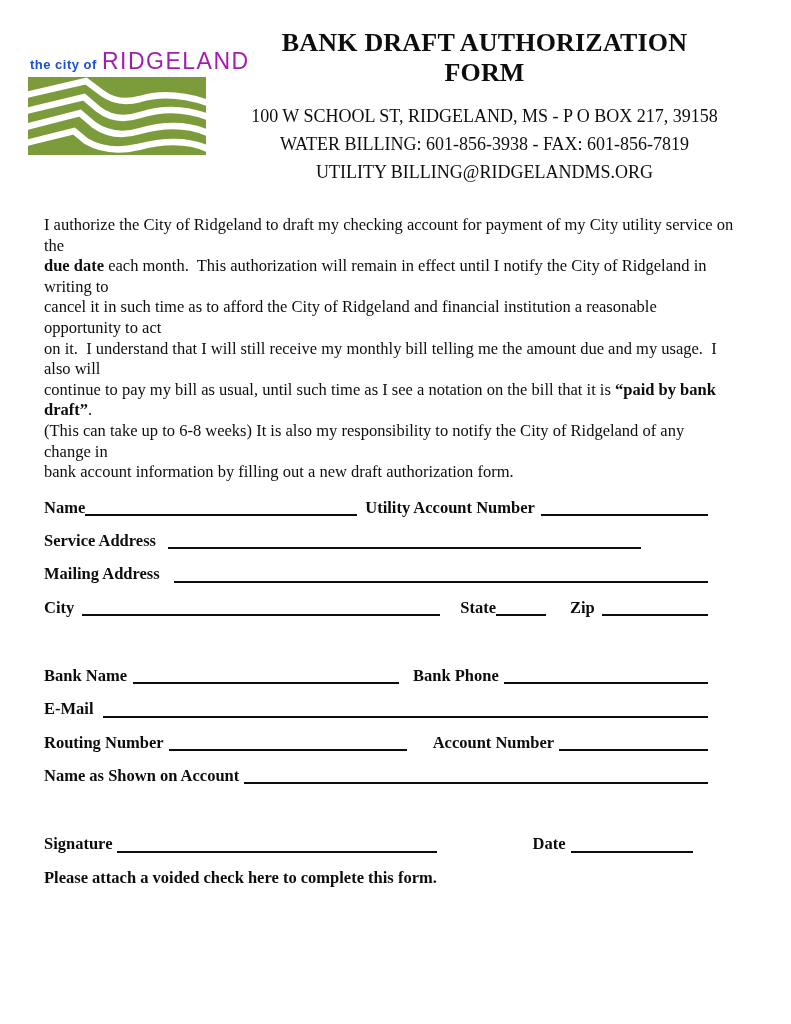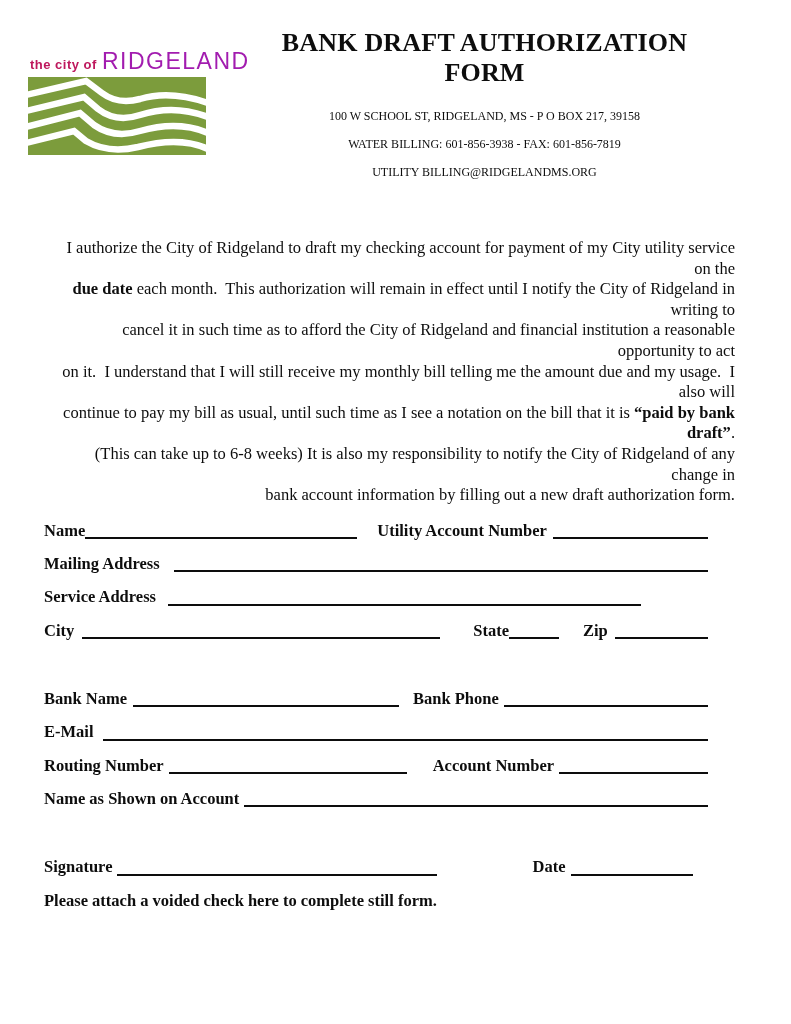--- a/index.html
+++ b/index.html
@@ -23,21 +23,21 @@
     top: 50px;
     width: 190px;
     font-family: "Liberation Sans", sans-serif;
     line-height: 1;
   }
   .logo-textline { white-space: nowrap; margin-left: 2px; margin-bottom: 4px; }
   .logo-tagline {
     font-size: 13px;
     font-weight: bold;
     letter-spacing: 0.5px;
-    color: #be185d;
+    color: #1d4ed8;
   }
   .logo-name {
     font-size: 23px;
     font-weight: normal;
     letter-spacing: 1.5px;
     color: #a21caf;
     margin-left: 5px;
   }
   .logo-waves { display: block; }
 
@@ -45,31 +45,30 @@
     text-align: center;
     padding-right: 62px;
     padding-left: 240px;
   }
   .doc-title {
     margin: 0 0 14px 0;
     font-size: 26px;
     font-weight: bold;
     letter-spacing: 0.2px;
   }
-  .header-line { font-size: 12px; line-height: 28px; white-space: nowrap; }
+  .header-line { font-size: 18px; line-height: 28px; white-space: nowrap; }
 
   
   .auth-text {
-    margin-top: 52px;
-    padding-left: 59px;
+    margin-top: 29px;
+    padding-left: 44px;
     padding-right: 56px;
     font-size: 16.5px;
     line-height: 20.6px;
     white-space: pre-wrap;
-    text-align: right;
   }
 
   
   .form-area { margin-left: 44px; width: 664px; margin-top: 11px; }
   .row {
     display: flex;
     align-items: flex-end;
     margin-top: 16px;
   }
   .row .lbl {
@@ -122,38 +121,38 @@
     </div>
   </div>
 
   <div class="auth-text"><div><span>I authorize the City of Ridgeland to draft my checking account for payment of my City utility service on the</span></div><div><span style="font-weight: bold;">due date</span><span> each month.  This authorization will remain in effect until I notify the City of Ridgeland in writing to</span></div><div><span>cancel it in such time as to afford the City of Ridgeland and financial institution a reasonable opportunity to act</span></div><div><span>on it.  I understand that I will still receive my monthly bill telling me the amount due and my usage.  I also will</span></div><div><span>continue to pay my bill as usual, until such time as I see a notation on the bill that it is </span><span style="font-weight: bold;">“paid by bank draft”</span><span>.</span></div><div><span>(This can take up to 6-8 weeks) It is also my responsibility to notify the City of Ridgeland of any change in</span></div><div><span>bank account information by filling out a new draft authorization form.</span></div></div>
 
   <div class="form-area">
 
     <div class="row">
       <span class="lbl">Name</span>
       <span class="ln" style="width:272px"></span>
-      <span class="lbl" style="margin-left:20px">Utility Account Number</span>
+      <span class="lbl" style="margin-left:8px">Utility Account Number</span>
       <span class="ln flex1" style="margin-left:6px"></span>
+    </div>
+
+    <div class="row">
+      <span class="lbl">Service Address</span>
+      <span class="ln" style="width:473px;margin-left:12px"></span>
     </div>
 
     <div class="row">
       <span class="lbl">Mailing Address</span>
       <span class="ln flex1" style="margin-left:14px"></span>
     </div>
 
     <div class="row">
-      <span class="lbl">Service Address</span>
-      <span class="ln" style="width:473px;margin-left:12px"></span>
-    </div>
-
-    <div class="row">
       <span class="lbl">City</span>
       <span class="ln" style="width:358px;margin-left:8px"></span>
-      <span class="lbl" style="margin-left:33px">State</span>
+      <span class="lbl" style="margin-left:20px">State</span>
       <span class="ln" style="width:50px"></span>
       <span class="lbl" style="margin-left:24px">Zip</span>
       <span class="ln flex1" style="margin-left:7px"></span>
     </div>
 
 
     <div class="row gap-lg">
       <span class="lbl">Bank Name</span>
       <span class="ln" style="width:266px;margin-left:6px"></span>
       <span class="lbl" style="margin-left:14px">Bank Phone</span>
@@ -178,15 +177,15 @@
     </div>
 
     <div class="row gap-lg">
       <span class="lbl">Signature</span>
       <span class="ln" style="width:320px;margin-left:5px"></span>
       <span class="lbl" style="margin-left:95px">Date</span>
       <span class="ln" style="width:122px;margin-left:6px"></span>
     </div>
   </div>
 
-  <div class="footer-note">Please attach a voided check here to complete still form.</div>
+  <div class="footer-note">Please attach a voided check here to complete this form.</div>
 
 </div>
 
 </body></html>

